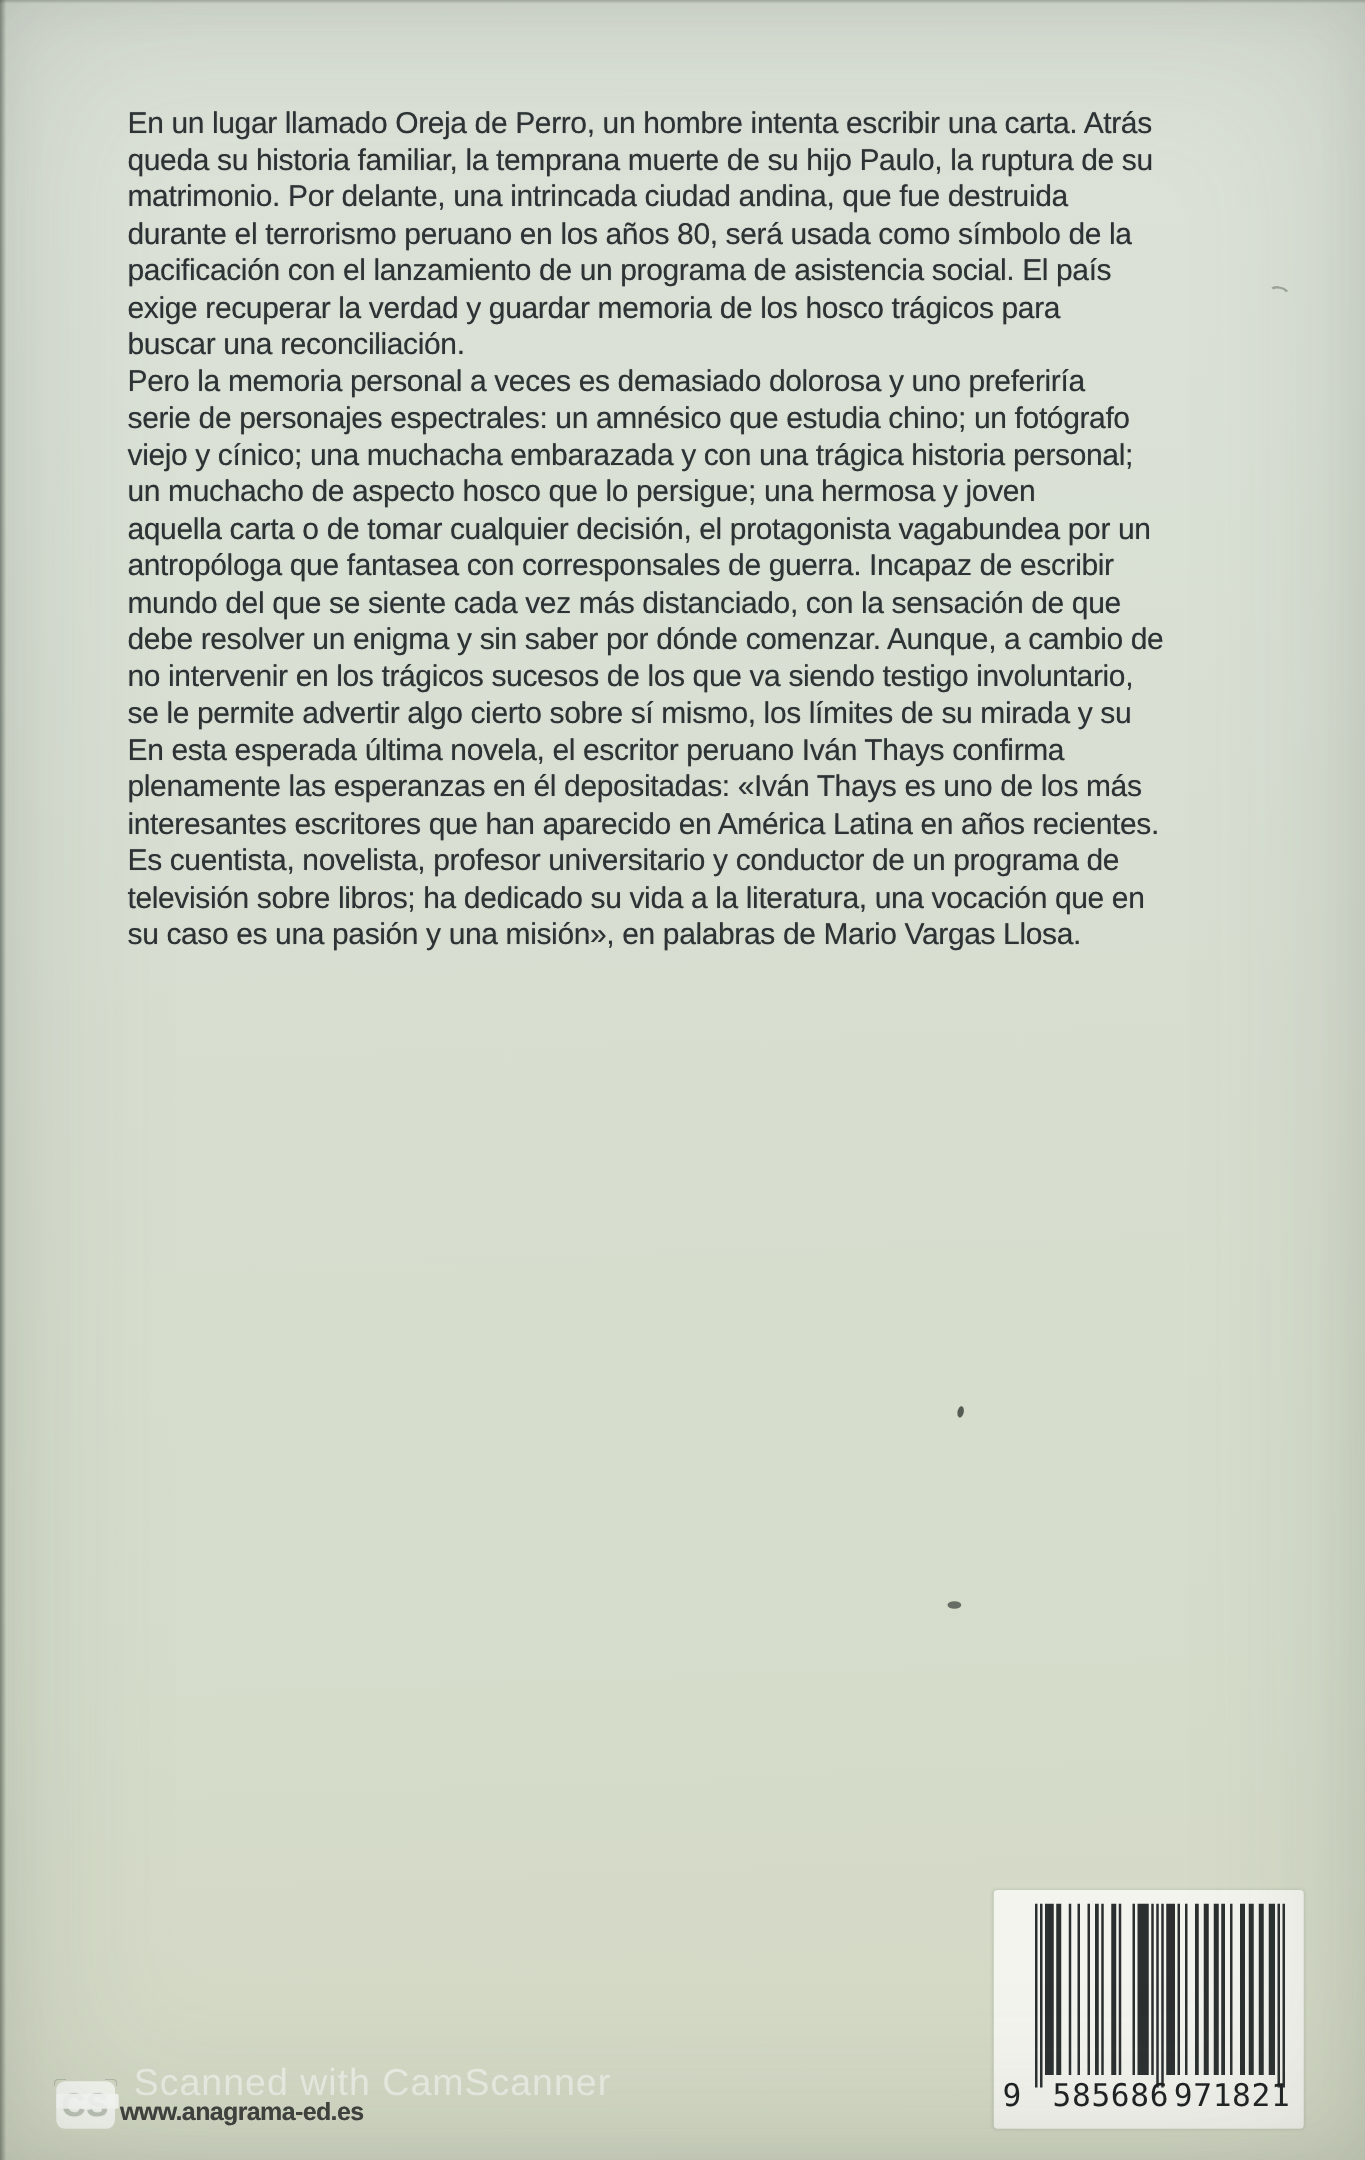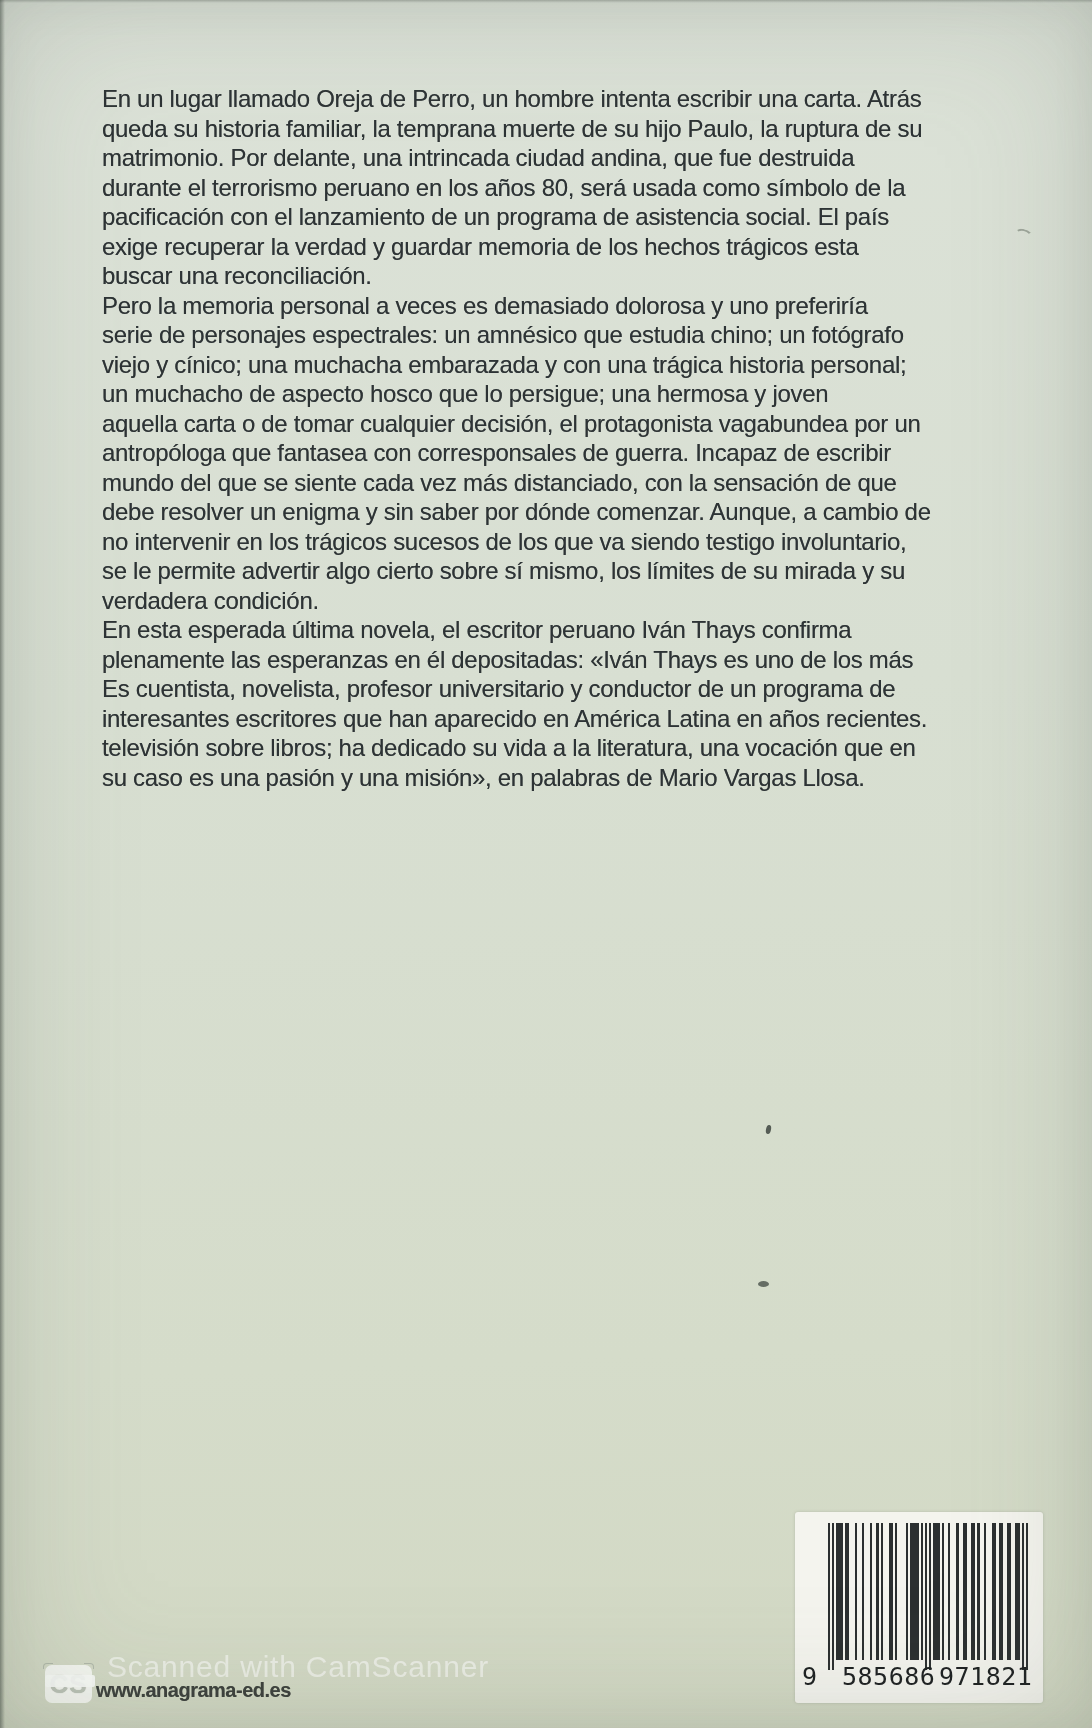--- a/index.html
+++ b/index.html
@@ -104,41 +104,40 @@
 
 <div class="cover">
 
   <div class="synopsis">
       <div>
         <div class="line">En un lugar llamado Oreja de Perro, un hombre intenta escribir una carta. Atrás</div>
         <div class="line">queda su historia familiar, la temprana muerte de su hijo Paulo, la ruptura de su</div>
         <div class="line">matrimonio. Por delante, una intrincada ciudad andina, que fue destruida</div>
         <div class="line">durante el terrorismo peruano en los años 80, será usada como símbolo de la</div>
         <div class="line">pacificación con el lanzamiento de un programa de asistencia social. El país</div>
-        <div class="line">exige recuperar la verdad y guardar memoria de los hechos trágicos esta</div>
+        <div class="line">exige recuperar la verdad y guardar memoria de los hosco trágicos para</div>
         <div class="line">buscar una reconciliación.</div>
       </div>
       <div>
         <div class="line">Pero la memoria personal a veces es demasiado dolorosa y uno preferiría</div>
         <div class="line">serie de personajes espectrales: un amnésico que estudia chino; un fotógrafo</div>
         <div class="line">viejo y cínico; una muchacha embarazada y con una trágica historia personal;</div>
         <div class="line">un muchacho de aspecto hosco que lo persigue; una hermosa y joven</div>
         <div class="line">aquella carta o de tomar cualquier decisión, el protagonista vagabundea por un</div>
         <div class="line">antropóloga que fantasea con corresponsales de guerra. Incapaz de escribir</div>
         <div class="line">mundo del que se siente cada vez más distanciado, con la sensación de que</div>
         <div class="line">debe resolver un enigma y sin saber por dónde comenzar. Aunque, a cambio de</div>
         <div class="line">no intervenir en los trágicos sucesos de los que va siendo testigo involuntario,</div>
         <div class="line">se le permite advertir algo cierto sobre sí mismo, los límites de su mirada y su</div>
-        <div class="line">verdadera condición.</div>
       </div>
       <div>
         <div class="line">En esta esperada última novela, el escritor peruano Iván Thays confirma</div>
         <div class="line">plenamente las esperanzas en él depositadas: «Iván Thays es uno de los más</div>
+        <div class="line">interesantes escritores que han aparecido en América Latina en años recientes.</div>
         <div class="line">Es cuentista, novelista, profesor universitario y conductor de un programa de</div>
-        <div class="line">interesantes escritores que han aparecido en América Latina en años recientes.</div>
         <div class="line">televisión sobre libros; ha dedicado su vida a la literatura, una vocación que en</div>
         <div class="line">su caso es una pasión y una misión», en palabras de Mario Vargas Llosa.</div>
       </div>
     </div>
 
   <div class="barcode-label">
     <div class="bars">
         <div class="bar" style="left: 0px; width: 2.10526px; height: 147px;"></div>
         <div class="bar" style="left: 4.21053px; width: 2.10526px; height: 147px;"></div>
         <div class="bar" style="left: 8.42105px; width: 6.31579px; height: 137px;"></div>

